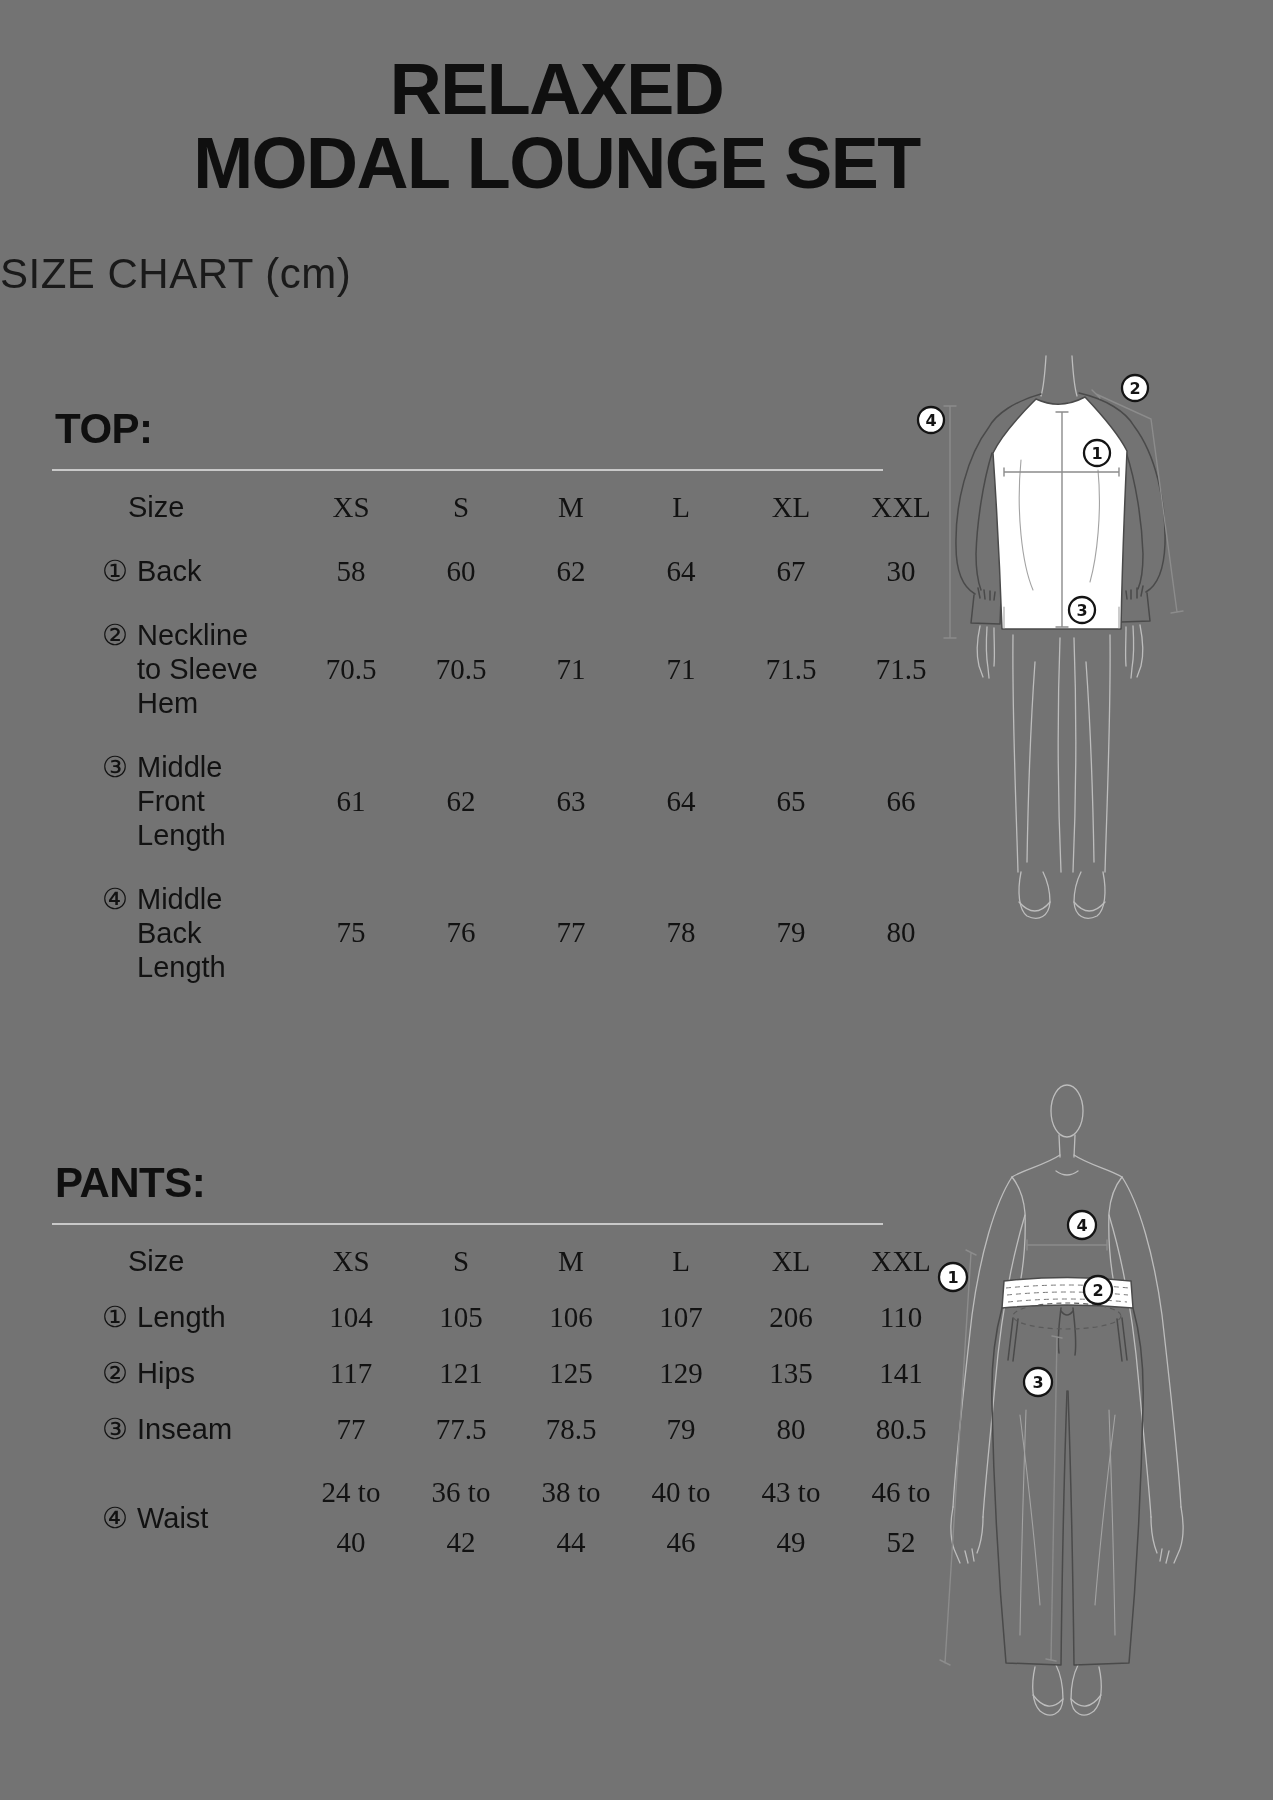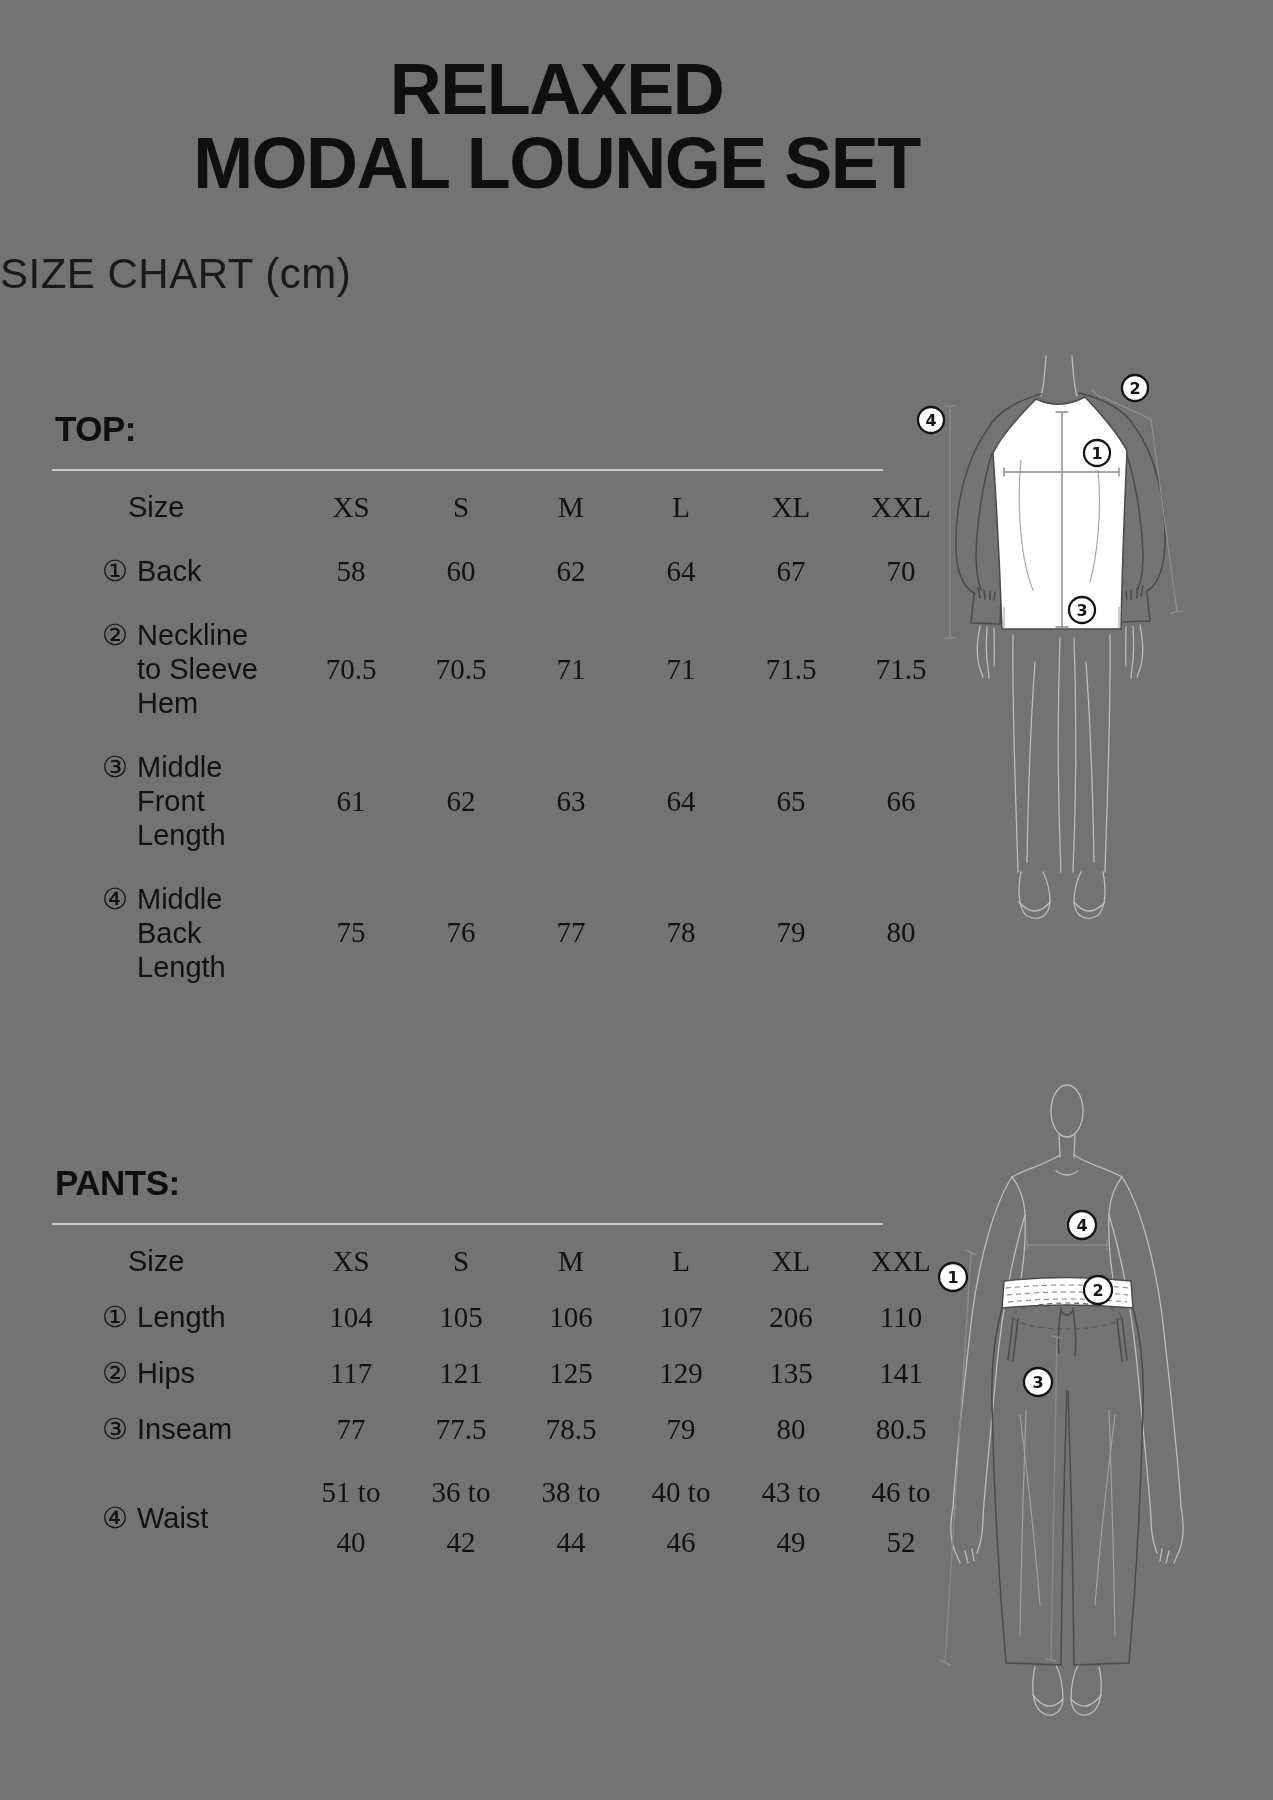--- a/index.html
+++ b/index.html
@@ -11,21 +11,21 @@
     position:absolute;top:52px;left:0;width:1113px;text-align:center;
     font-size:72px;line-height:74px;font-weight:800;letter-spacing:-1.5px;color:#0f0f0f;
   }
   .subtitle{
     position:absolute;top:250px;left:0;width:1113px;text-align:left;
     font-size:42px;font-weight:500;letter-spacing:0.5px;color:#1a1a1a;
   }
   .section{position:absolute;left:52px;width:833px;}
   .section-top{top:402px;}
   .section-pants{top:1156px;}
-  .sec-heading{font-size:35px;line-height:54px;font-weight:800;letter-spacing:-0.5px;margin-left:3px;color:#0f0f0f;}
+  .sec-heading{font-size:42px;line-height:54px;font-weight:800;letter-spacing:-0.5px;margin-left:3px;color:#0f0f0f;}
   .rule{height:2px;background:#c9c9c9;margin-top:13px;width:831px;}
   .size-table{display:flex;flex-direction:column;margin-top:19px;}
   .table-top{gap:30px;}
   .table-pants{gap:22px;}
   .trow{display:grid;grid-template-columns:196px repeat(6,110px);align-items:center;margin-left:48px;}
   .lblcell{display:flex;gap:5px;padding-left:2px;align-items:flex-start;}
   .num{flex:0 0 30px;font-size:29px;line-height:34px;font-family:"DejaVu Sans",sans-serif;}
   .lbl{font-size:29px;line-height:34px;white-space:pre-line;}
   .size-h{margin-left:26px;}
   .val{font-size:29px;line-height:34px;text-align:center;white-space:pre-line;font-family:Liberation Serif, serif;}
@@ -73,21 +73,21 @@
         <div class="trow">
           <div class="lblcell">
             <div class="num">①</div>
             <div class="lbl">Back</div>
           </div>
           <div class="val">58</div>
           <div class="val">60</div>
           <div class="val">62</div>
           <div class="val">64</div>
           <div class="val">67</div>
-          <div class="val">70</div>
+          <div class="val">30</div>
         </div>
         <div class="trow">
           <div class="lblcell">
             <div class="num">②</div>
             <div class="lbl">Neckline
 to Sleeve
 Hem</div>
           </div>
           <div class="val">70.5</div>
           <div class="val">70.5</div>
@@ -176,21 +176,21 @@
           <div class="val">78.5</div>
           <div class="val">79</div>
           <div class="val">80</div>
           <div class="val">80.5</div>
         </div>
         <div class="trow">
           <div class="lblcell">
             <div class="num">④</div>
             <div class="lbl">Waist</div>
           </div>
-          <div class="val">51 to
+          <div class="val">24 to
 40</div>
           <div class="val">36 to
 42</div>
           <div class="val">38 to
 44</div>
           <div class="val">40 to
 46</div>
           <div class="val">43 to
 49</div>
           <div class="val">46 to

